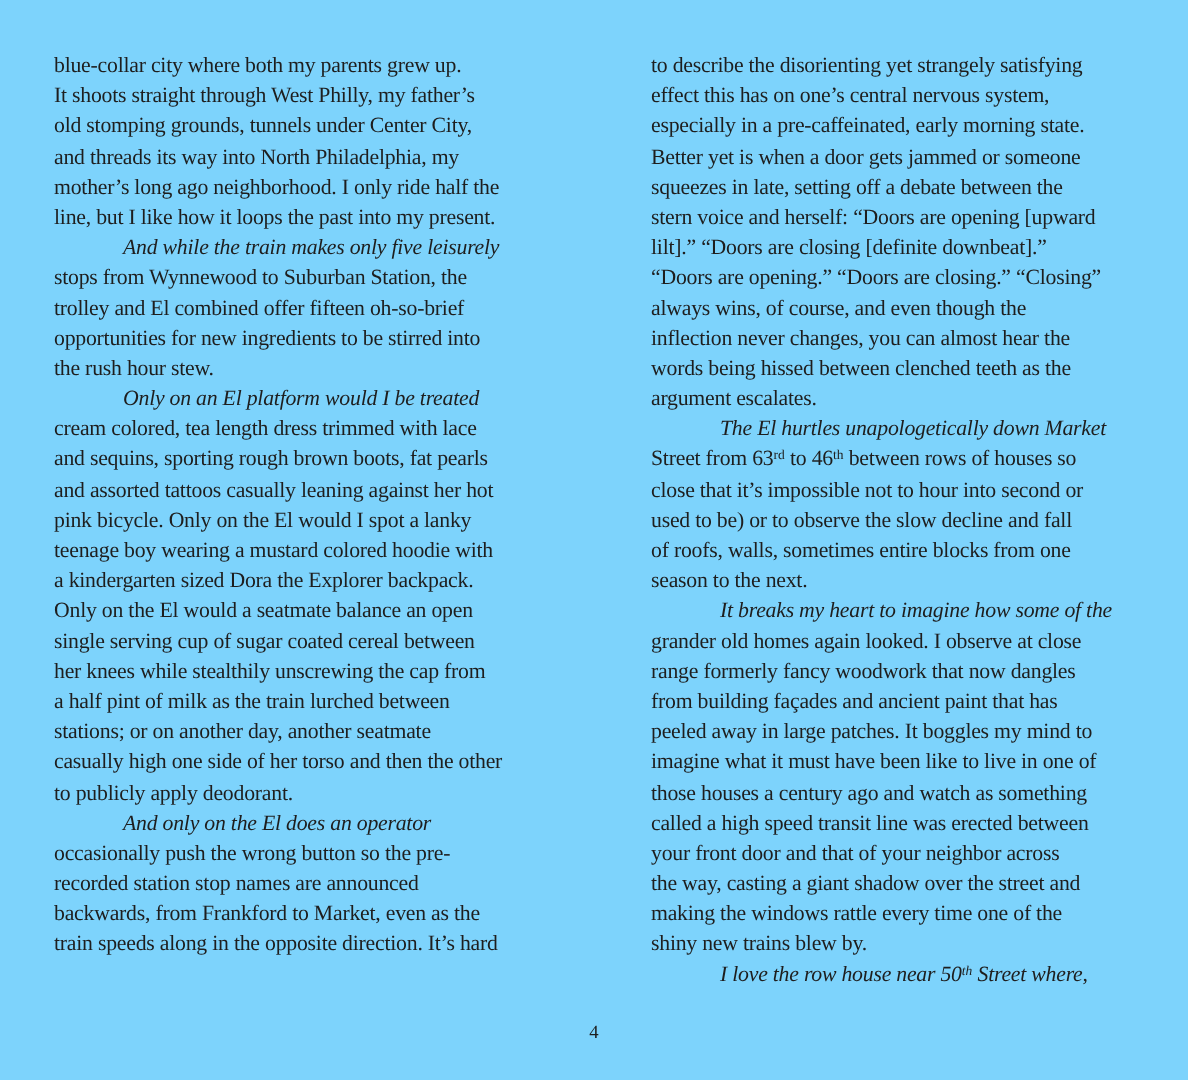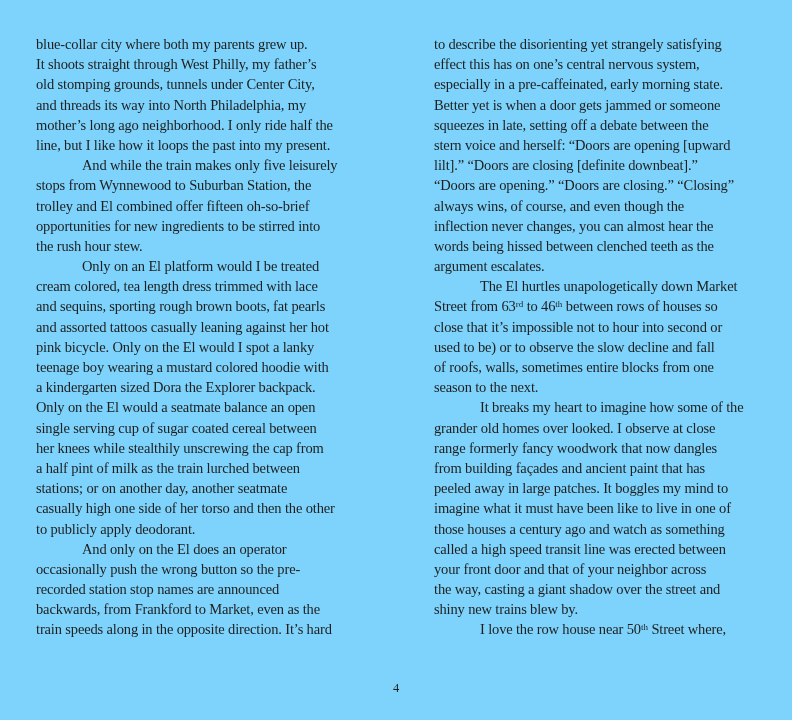--- a/index.html
+++ b/index.html
@@ -28,20 +28,21 @@
   }
   .col-left  { left: 36px;  width: 346px; }
   .col-right { left: 434px; width: 324px; }
   .line {
     white-space: nowrap;
     height: 20.2px;
     line-height: 20.2px;
   }
   .line.ind {
     padding-left: 46px;
+    font-style: italic;
   }
   .line sup {
     font-size: 9px;
     line-height: 0;
     vertical-align: 4px;
     letter-spacing: 0;
   }
   .page-number {
     position: absolute;
     left: 0;
@@ -101,26 +102,27 @@
       <div class="line"><span>inflection never changes, you can almost hear the</span></div>
       <div class="line"><span>words being hissed between clenched teeth as the</span></div>
       <div class="line"><span>argument escalates.</span></div>
       <div class="line ind"><span>The El hurtles unapologetically down Market</span></div>
       <div class="line"><span>Street from 63</span><sup>rd</sup><span> to 46</span><sup>th</sup><span> between rows of houses so</span></div>
       <div class="line"><span>close that it’s impossible not to hour into second or</span></div>
       <div class="line"><span>used to be) or to observe the slow decline and fall</span></div>
       <div class="line"><span>of roofs, walls, sometimes entire blocks from one</span></div>
       <div class="line"><span>season to the next.</span></div>
       <div class="line ind"><span>It breaks my heart to imagine how some of the</span></div>
-      <div class="line"><span>grander old homes over looked. I observe at close</span></div>
+      <div class="line"><span>grander old homes again looked. I observe at close</span></div>
       <div class="line"><span>range formerly fancy woodwork that now dangles</span></div>
       <div class="line"><span>from building façades and ancient paint that has</span></div>
       <div class="line"><span>peeled away in large patches. It boggles my mind to</span></div>
       <div class="line"><span>imagine what it must have been like to live in one of</span></div>
       <div class="line"><span>those houses a century ago and watch as something</span></div>
       <div class="line"><span>called a high speed transit line was erected between</span></div>
       <div class="line"><span>your front door and that of your neighbor across</span></div>
       <div class="line"><span>the way, casting a giant shadow over the street and</span></div>
+      <div class="line"><span>making the windows rattle every time one of the</span></div>
       <div class="line"><span>shiny new trains blew by.</span></div>
       <div class="line ind"><span>I love the row house near 50</span><sup>th</sup><span> Street where,</span></div>
     </div>
   <div class="page-number">4</div>
 </div>
 
 </body></html>

